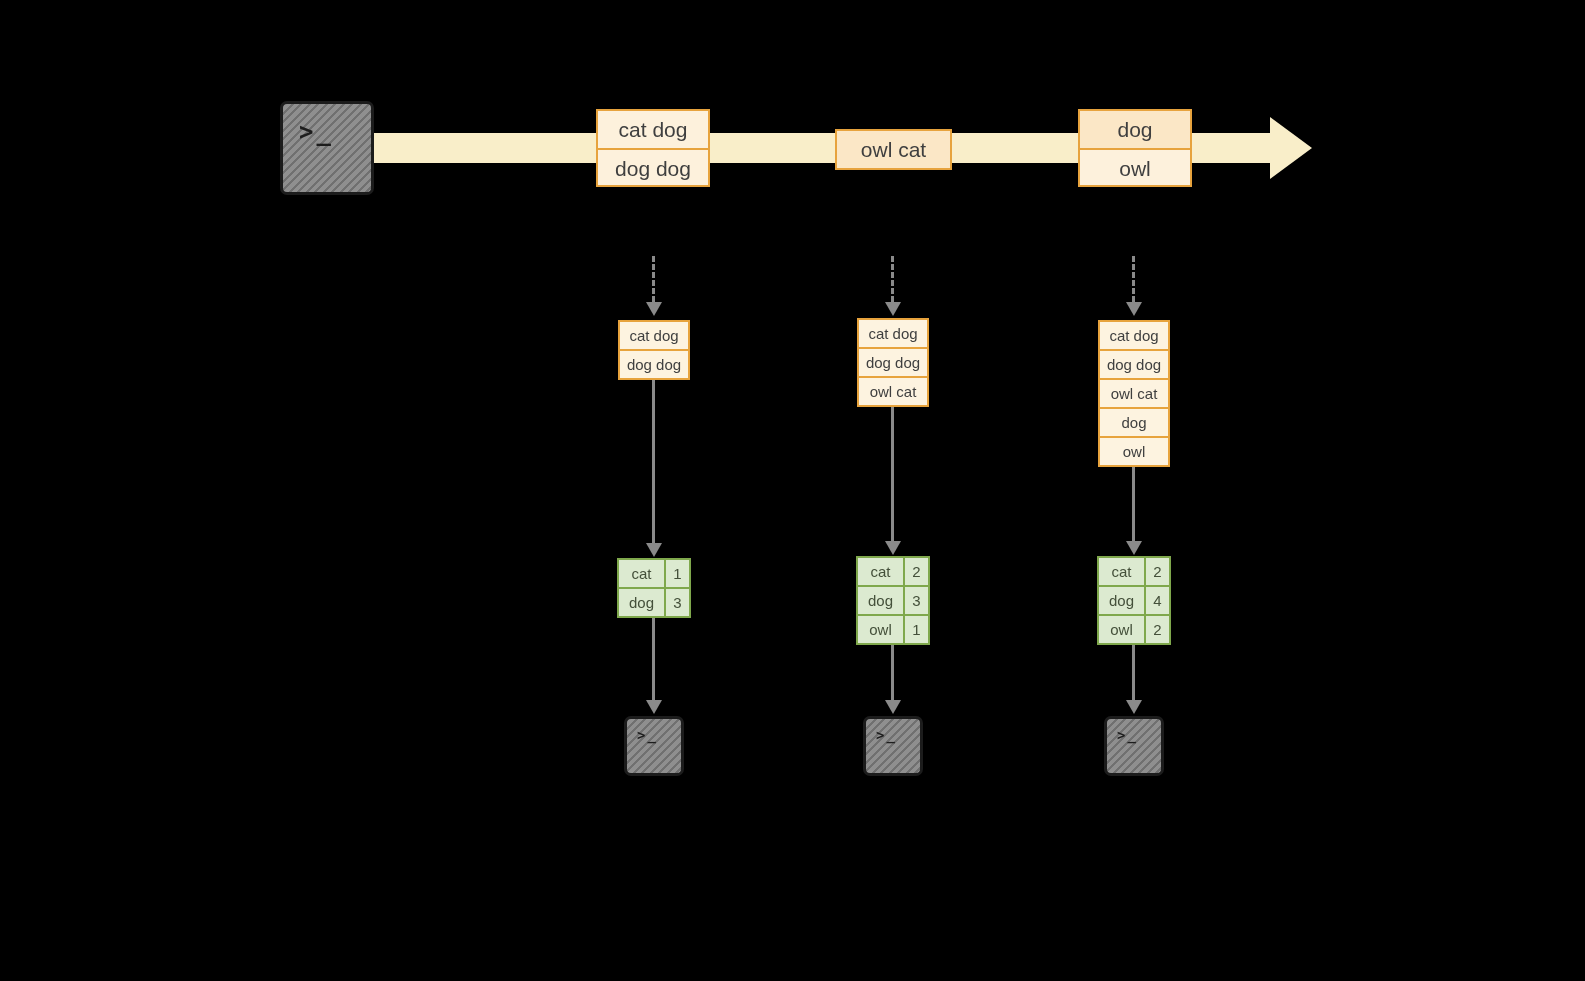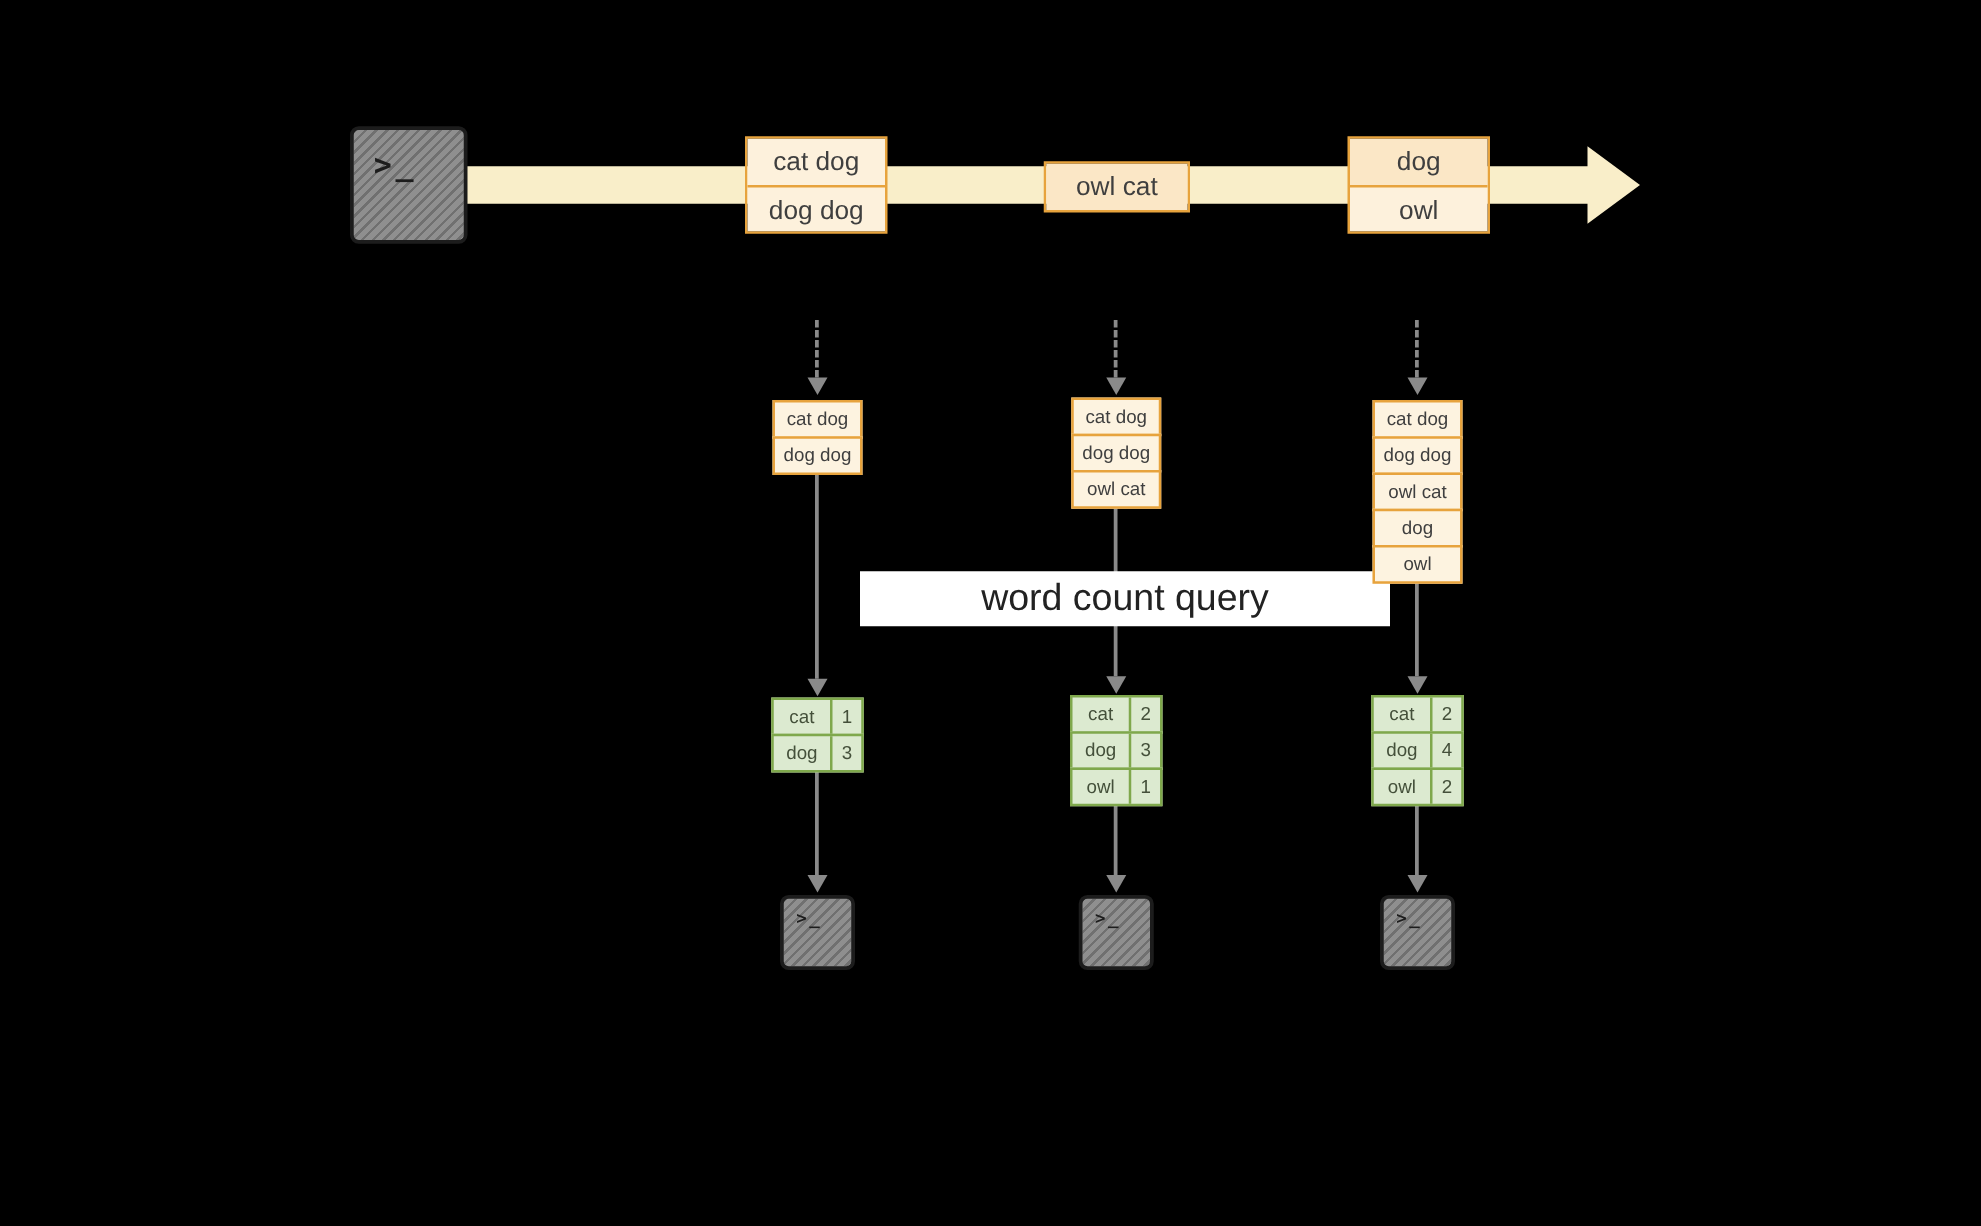--- a/index.html
+++ b/index.html
@@ -223,21 +223,20 @@
   </div>
 
   <div class="stack" style="left:1098px; top:320px;">
     <div class="stack-row">cat dog</div>
     <div class="stack-row">dog dog</div>
     <div class="stack-row">owl cat</div>
     <div class="stack-row">dog</div>
     <div class="stack-row">owl</div>
   </div>
 
-  <div class="query-band">word count query</div>
 
   <div class="line-v" style="left:652px; top:378px; height:165px;"></div>
   <div class="arrowhead" style="left:646px; top:543px;"></div>
 
   <div class="line-v" style="left:891px; top:405px; height:136px;"></div>
   <div class="arrowhead" style="left:885px; top:541px;"></div>
 
   <div class="line-v" style="left:1132px; top:463px; height:78px;"></div>
   <div class="arrowhead" style="left:1126px; top:541px;"></div>
 

